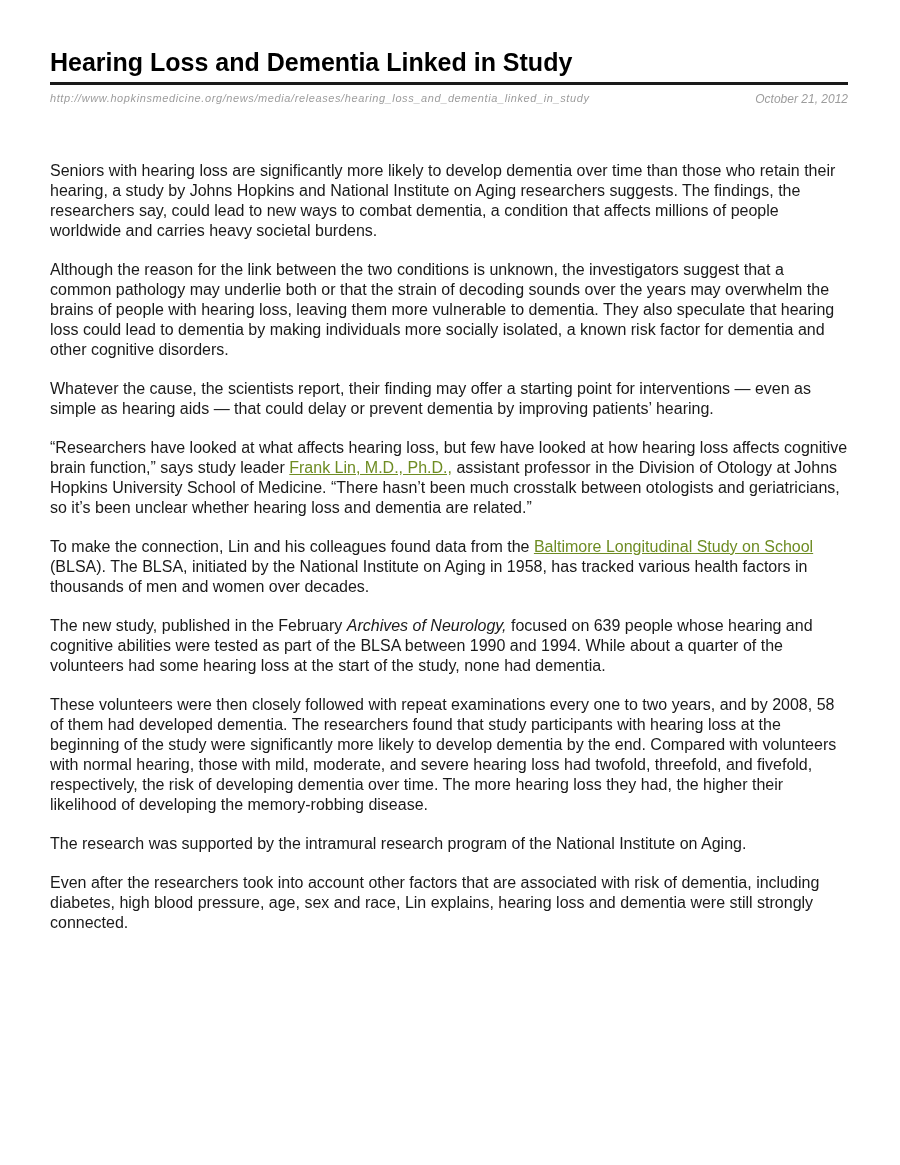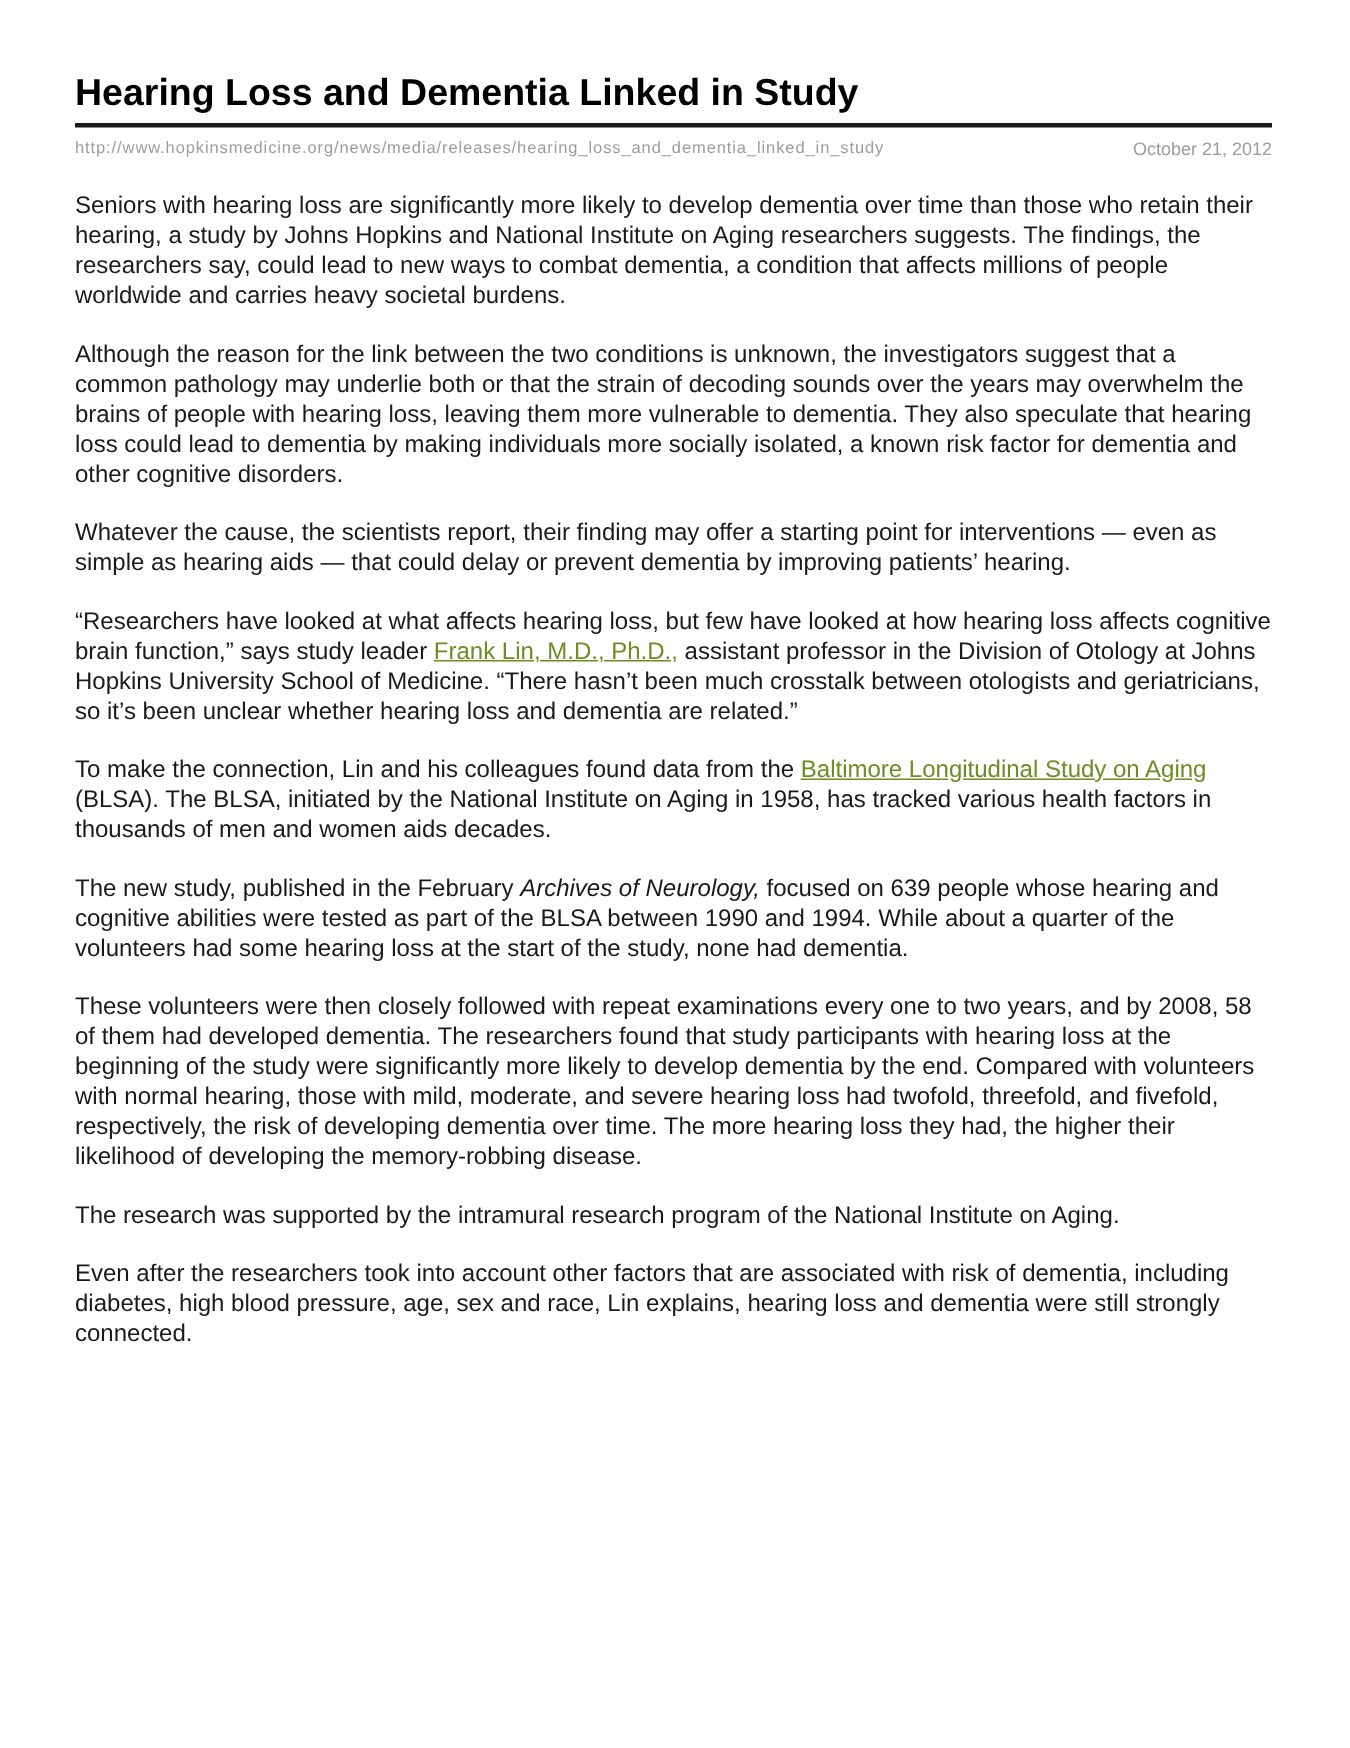--- a/index.html
+++ b/index.html
@@ -24,35 +24,36 @@
     color: #000000;
   }
   .title-rule {
     height: 3px;
     background: #1a1a1a;
     margin-top: 4px;
   }
   .meta-row {
     display: flex;
     justify-content: space-between;
-    align-items: center;
+    align-items: flex-start;
     margin-top: 7px;
     color: var(--meta-gray, #9c9c9c);
+    font-style: italic;
   }
   .source-url {
     font-size: 11px;
     letter-spacing: 0.6px;
     white-space: nowrap;
   }
   .article-date {
     font-size: 12px;
     white-space: nowrap;
   }
   main.article-body {
-    margin-top: 22px;
+    margin-top: 55px;
   }
   main.article-body p {
     font-size: 16px;
     line-height: 20px;
     margin-bottom: 19px;
     color: #1a1a1a;
   }
   a.inline-link {
     color: var(--link-green, #6e8c23);
     cursor: pointer;
@@ -70,19 +71,19 @@
       <span class="source-url">http://www.hopkinsmedicine.org/news/media/releases/hearing_loss_and_dementia_linked_in_study</span>
       <span class="article-date">October 21, 2012</span>
     </div>
   </header>
 
   <main class="article-body" id="article-body">
       <p><span>Seniors with hearing loss are significantly more likely to develop dementia over time than those who retain their hearing, a study by Johns Hopkins and National Institute on Aging researchers suggests. The findings, the researchers say, could lead to new ways to combat dementia, a condition that affects millions of people worldwide and carries heavy societal burdens.</span></p>
       <p><span>Although the reason for the link between the two conditions is unknown, the investigators suggest that a common pathology may underlie both or that the strain of decoding sounds over the years may overwhelm the brains of people with hearing loss, leaving them more vulnerable to dementia. They also speculate that hearing loss could lead to dementia by making individuals more socially isolated, a known risk factor for dementia and other cognitive disorders.</span></p>
       <p><span>Whatever the cause, the scientists report, their finding may offer a starting point for interventions — even as simple as hearing aids — that could delay or prevent dementia by improving patients’ hearing.</span></p>
       <p><span>“Researchers have looked at what affects hearing loss, but few have looked at how hearing loss affects cognitive brain function,” says study leader </span><a class="inline-link" href="#">Frank Lin, M.D., Ph.D.,</a><span> assistant professor in the Division of Otology at Johns Hopkins University School of Medicine. “There hasn’t been much crosstalk between otologists and geriatricians, so it’s been unclear whether hearing loss and dementia are related.”</span></p>
-      <p><span>To make the connection, Lin and his colleagues found data from the </span><a class="inline-link" href="#">Baltimore Longitudinal Study on Aging</a><span> (BLSA). The BLSA, initiated by the National Institute on Aging in 1958, has tracked various health factors in thousands of men and women aids decades.</span></p>
+      <p><span>To make the connection, Lin and his colleagues found data from the </span><a class="inline-link" href="#">Baltimore Longitudinal Study on School</a><span> (BLSA). The BLSA, initiated by the National Institute on Aging in 1958, has tracked various health factors in thousands of men and women over decades.</span></p>
       <p><span>The new study, published in the February </span><em class="italic-seg">Archives of Neurology,</em><span> focused on 639 people whose hearing and cognitive abilities were tested as part of the BLSA between 1990 and 1994. While about a quarter of the volunteers had some hearing loss at the start of the study, none had dementia.</span></p>
       <p><span>These volunteers were then closely followed with repeat examinations every one to two years, and by 2008, 58 of them had developed dementia. The researchers found that study participants with hearing loss at the beginning of the study were significantly more likely to develop dementia by the end. Compared with volunteers with normal hearing, those with mild, moderate, and severe hearing loss had twofold, threefold, and fivefold, respectively, the risk of developing dementia over time. The more hearing loss they had, the higher their likelihood of developing the memory-robbing disease.</span></p>
       <p><span>The research was supported by the intramural research program of the National Institute on Aging.</span></p>
       <p><span>Even after the researchers took into account other factors that are associated with risk of dementia, including diabetes, high blood pressure, age, sex and race, Lin explains, hearing loss and dementia were still strongly connected.</span></p>
     </main>
 </div>
 
 </body></html>

